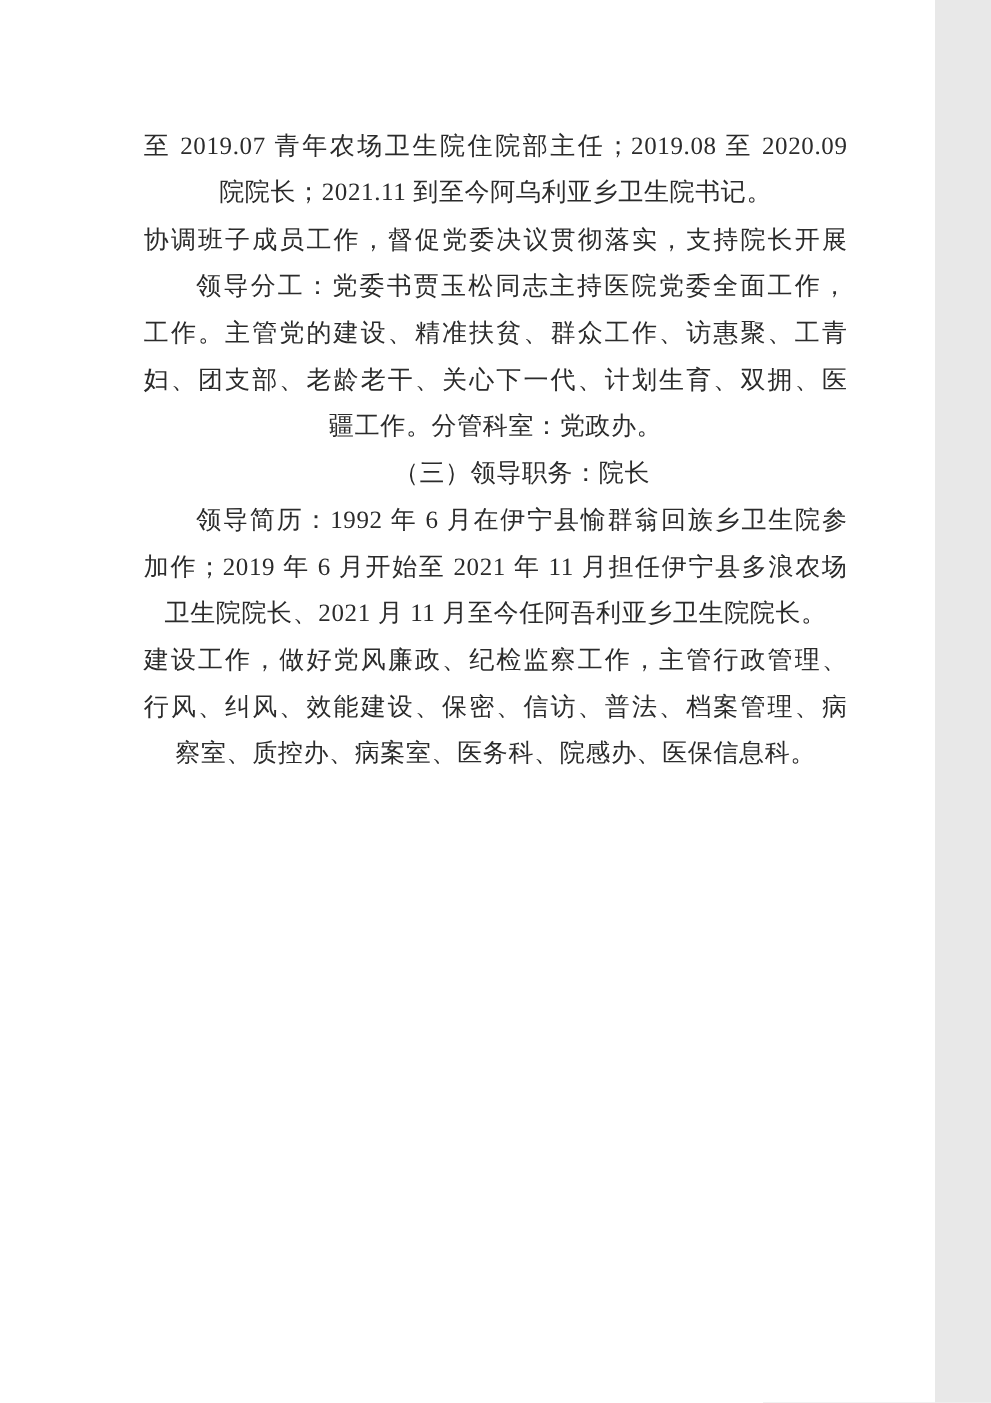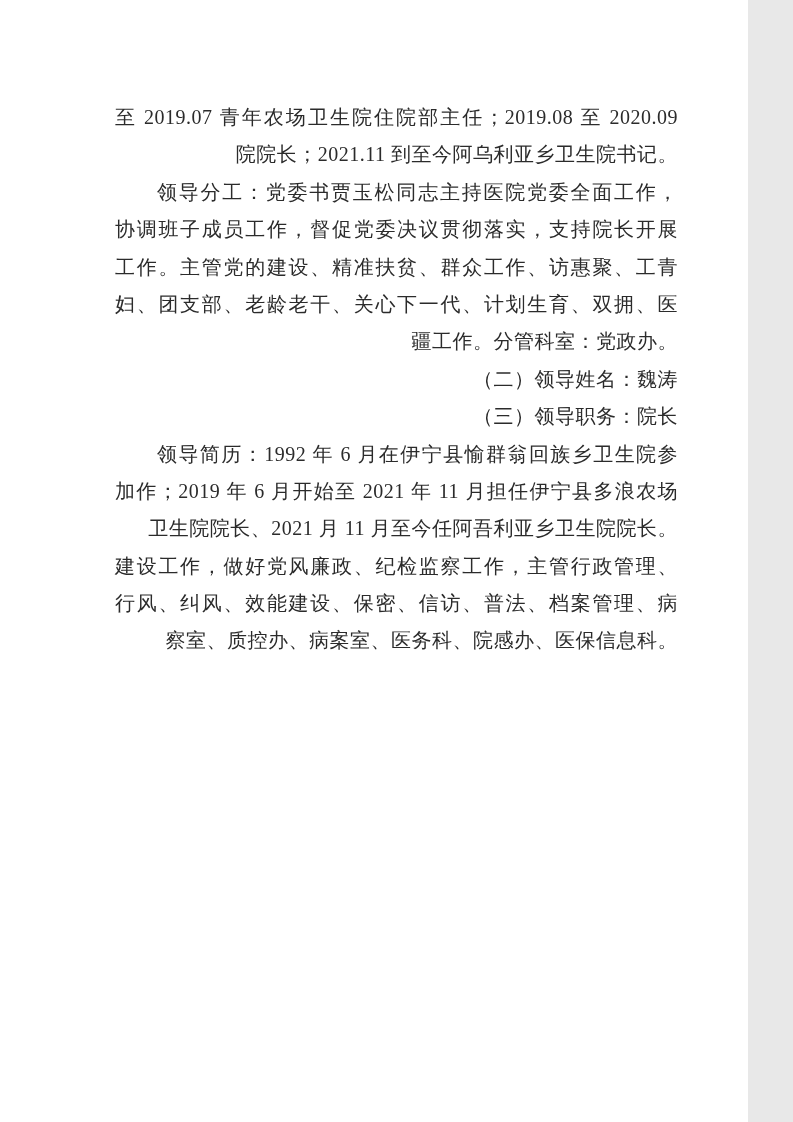--- a/index.html
+++ b/index.html
@@ -25,45 +25,44 @@
     left: 115px;
     top: 99px;
     width: 563px;
     color: var(--text-color);
     font-size: 20px;
     line-height: 37.4px;
     letter-spacing: 0.5px;
   }
   .line {
     height: 37.4px;
-    text-align: right;
+    text-align: center;
     white-space: normal;
   }
   .line.justify {
     text-align: justify;
     text-align-last: justify;
     -moz-text-align-last: justify;
   }
   .line.indent {
     text-indent: 42px;
   }
 </style>
 </head>
 <body>
 
 <div class="page">
   <div class="text-block">
     <div class="line justify">至 2019.07 青年农场卫生院住院部主任；2019.08 至 2020.09</div>
     <div class="line">院院长；2021.11 到至今阿乌利亚乡卫生院书记。</div>
+    <div class="line justify">协调班子成员工作，督促党委决议贯彻落实，支持院长开展</div>
     <div class="line indent justify">领导分工：党委书贾玉松同志主持医院党委全面工作，</div>
-    <div class="line justify">协调班子成员工作，督促党委决议贯彻落实，支持院长开展</div>
     <div class="line justify">工作。主管党的建设、精准扶贫、群众工作、访惠聚、工青</div>
     <div class="line justify">妇、团支部、老龄老干、关心下一代、计划生育、双拥、医</div>
     <div class="line">疆工作。分管科室：党政办。</div>
-    <div class="line indent">（二）领导姓名：魏涛</div>
     <div class="line indent">（三）领导职务：院长</div>
     <div class="line indent justify">领导简历：1992 年 6 月在伊宁县愉群翁回族乡卫生院参</div>
     <div class="line justify">加作；2019 年 6 月开始至 2021 年 11 月担任伊宁县多浪农场</div>
     <div class="line">卫生院院长、2021 月 11 月至今任阿吾利亚乡卫生院院长。</div>
     <div class="line justify">建设工作，做好党风廉政、纪检监察工作，主管行政管理、</div>
     <div class="line justify">行风、纠风、效能建设、保密、信访、普法、档案管理、病</div>
     <div class="line">察室、质控办、病案室、医务科、院感办、医保信息科。</div>
   </div>
 </div>
 

